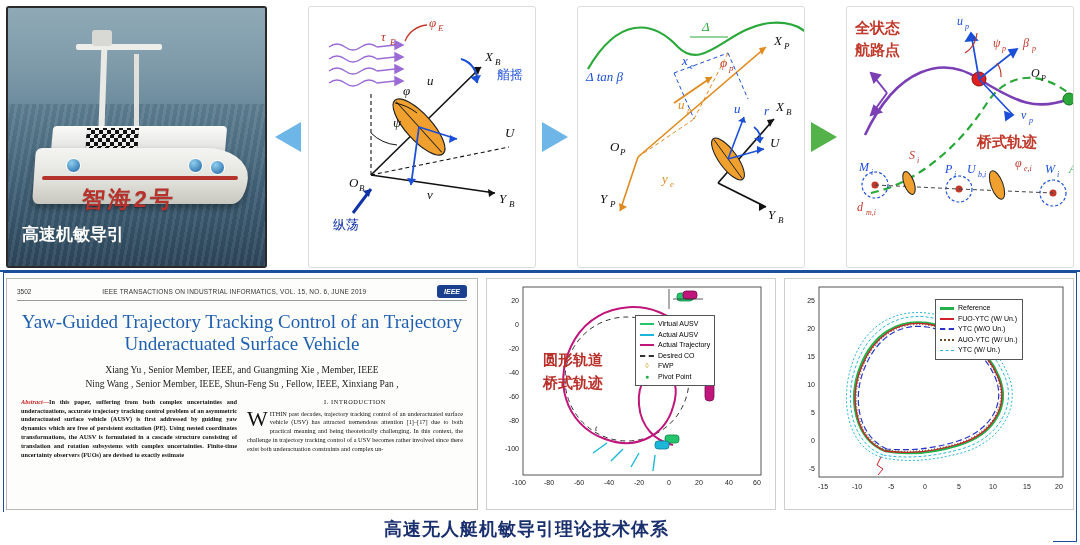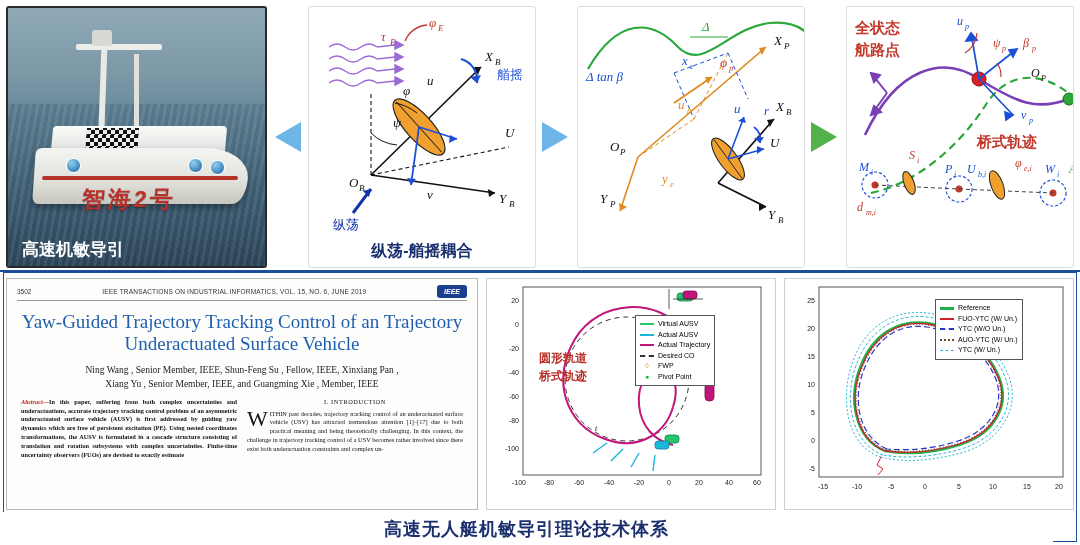--- a/index.html
+++ b/index.html
@@ -12,21 +12,21 @@
     overflow:hidden;
   }
   .board { position:absolute; left:0; top:0; width:1080px; height:545px; }
 
   
   .top-row { position:absolute; left:6px; top:6px; width:1068px; height:262px; display:flex; gap:6px; }
   .panel { position:relative; border-radius:3px; overflow:hidden; }
   .panel-caption {
     position:absolute; left:0; right:0; bottom:0;
     text-align:center; font-size:16px; color:#1a2f6e; font-weight:bold;
-    padding:4px 0 5px 0;
+    padding:4px 0 20px 0;
   }
   .panel-caption.onphoto { color:#ffffff; text-align:left; padding-left:14px; font-size:17px; }
 
   
   .photo {
     width:272px; height:262px;
     border:2px solid #2a2a2a;
     background:linear-gradient(180deg,#6f8e9e 0%, #58788a 30%, #3f5d72 62%, #2d4659 100%);
   }
   .sea {
@@ -125,22 +125,22 @@
          font-family:"Liberation Serif", serif; color:#111; }
   .abs-label { color:#c0201c; font-weight:bold; font-style:italic; }
   .col.left { font-weight:bold; }
   .sec-head { text-align:center; font-size:6.3px; letter-spacing:.6px; margin-bottom:3px; }
   .dropcap { float:left; font-size:22px; line-height:18px; padding-right:2px; font-family:"Liberation Serif", serif; }
 
   .plot {
     width:290px; height:232px; background:#ffffff; border:1px solid #cfcfcf; position:relative;
   }
   .plot-overlay-text {
-    position:absolute; left:28px; top:70px; color:#b8312b; font-size:12px; font-weight:bold;
-    line-height:1.5; text-align:center; width:96px;
+    position:absolute; left:20px; top:70px; color:#b8312b; font-size:15px; font-weight:bold;
+    line-height:1.5; text-align:right; width:96px;
   }
 
   .banner {
     position:absolute; left:0; top:512px; width:1053px; height:33px;
     background:#ffffff; display:flex; align-items:center; justify-content:center;
   }
   .banner-text { font-size:18px; font-weight:bold; color:#1a2f6e; letter-spacing:1px; }
   .outer-frame {
     position:absolute; left:3px; top:272px; width:1074px; height:270px;
     border:1px solid #1b4f9c; pointer-events:none;
@@ -246,21 +246,20 @@
           <text x="118" y="78">u</text>
           <text x="84" y="120">ψ</text>
           <text x="196" y="130">U</text>
           <text x="118" y="192">v</text>
         </g>
         <g font-family="Liberation Sans, sans-serif" font-size="13" fill="#111">
           <text x="188" y="72" fill="#1b4fd8">艏摇</text>
           <text x="24" y="222" fill="#1033a8">纵荡</text>
         </g>
       </svg>
-      <div class="panel-caption">纵荡-艏摇耦合</div>
     </div>
 
     <div class="arrow-wrap">
       <svg class="arrow" viewBox="0 0 28 38">
         <polygon points="0,4 0,34 26,19" fill="#6fb6e8"></polygon>
       </svg>
     </div>
 
     <div class="panel dpanel">
       <svg width="238" height="240" viewBox="0 0 238 240">
@@ -432,22 +431,22 @@
   <div class="bottom-row">
 
     <div class="paper">
       <div class="paper-hdr">
         <span>3502</span>
         <span class="mid">IEEE TRANSACTIONS ON INDUSTRIAL INFORMATICS, VOL. 15, NO. 6, JUNE 2019</span>
         <span class="ieee-logo">IEEE</span>
       </div>
       <div class="paper-title">Yaw-Guided Trajectory Tracking Control of an Trajectory Underactuated Surface Vehicle</div>
       <div class="authors">
+        <div>Xiang Yu , Senior Member, IEEE, and Guangming Xie , Member, IEEE</div>
         <div>Ning Wang , Senior Member, IEEE, Shun-Feng Su , Fellow, IEEE, Xinxiang Pan ,</div>
-        <div>Xiang Yu , Senior Member, IEEE, and Guangming Xie , Member, IEEE</div>
       </div>
       <div class="cols">
         <div class="col left">
           <span class="abs-label">Abstract—</span><span>In this paper, suffering from both complex uncertainties and underactuations, accurate trajectory tracking control problem of an asymmetric underactuated surface vehicle (AUSV) is first addressed by guiding yaw dynamics which are free of persistent excitation (PE). Using nested coordinates transformations, the AUSV is formulated in a cascade structure consisting of translation and rotation subsystems with complex uncertainties. Finite-time uncertainty observers (FUOs) are devised to exactly estimate</span>
         </div>
         <div class="col">
           <div class="sec-head">I.  INTRODUCTION</div>
           <span class="dropcap">W</span><span>ITHIN past decades, trajectory tracking control of an underactuated surface vehicle (USV) has attracted tremendous attention [1]–[17] due to both practical meaning and being theoretically challenging. In this context, the challenge in trajectory tracking control of a USV becomes rather involved since there exist both underactuation constraints and complex un-</span>
         </div>
       </div>

